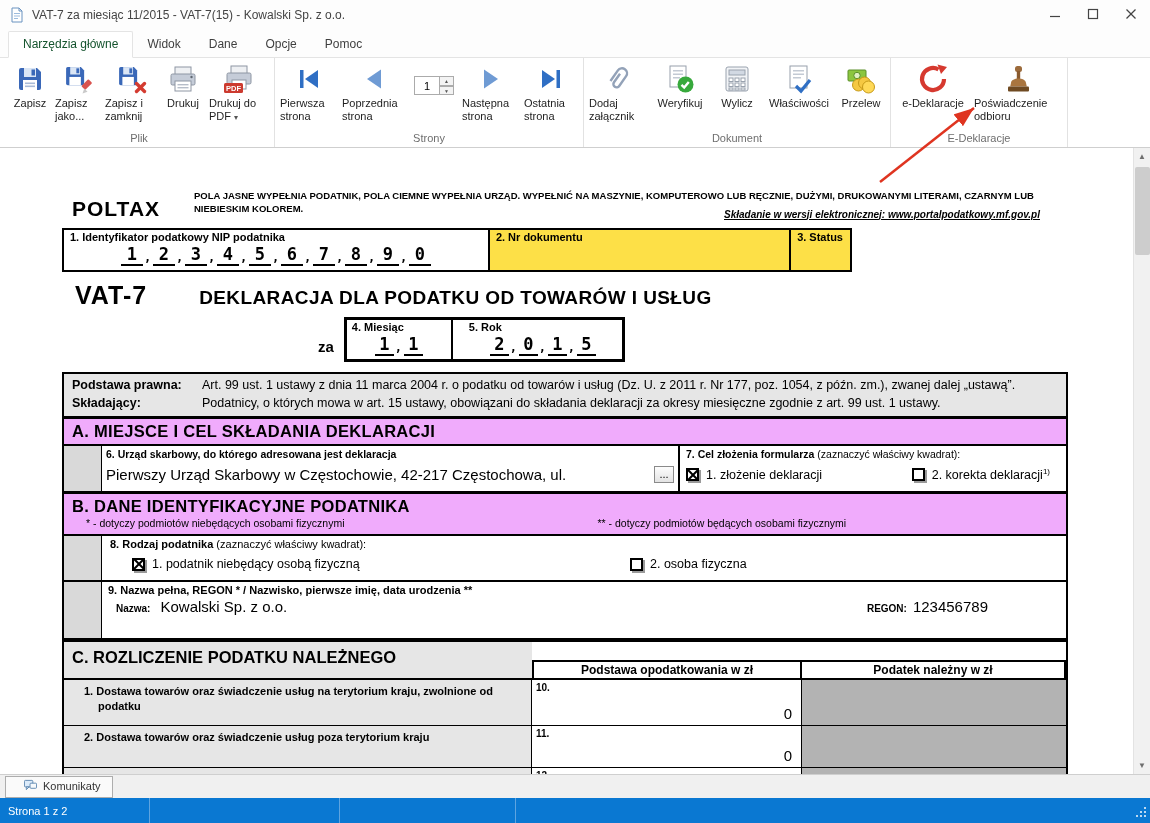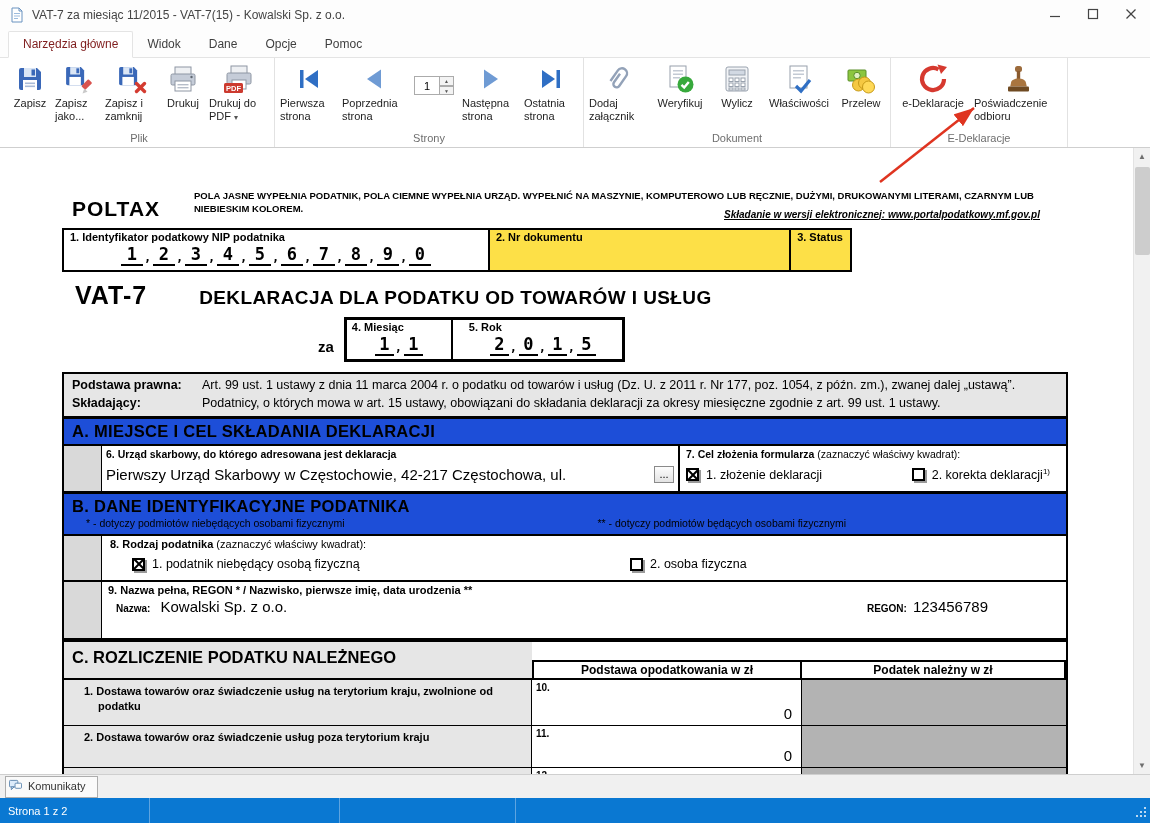--- a/index.html
+++ b/index.html
@@ -15,21 +15,21 @@
   
   .titlebar { height: 30px; display: flex; align-items: center; background: #fdfdfd; flex-shrink: 0; }
   .tb-icon { margin-left: 9px; width: 16px; height: 16px; }
   .tb-title { font-size: 12px; color: #444; margin-left: 7px; flex: 1; white-space: nowrap; }
   .tb-controls { display: flex; height: 100%; }
   .tb-btn { width: 38px; display: flex; align-items: center; justify-content: center; cursor: default; }
 
   
   .tabbar { height: 28px; background: #fdfdfd; display: flex; align-items: flex-end; padding-left: 8px; border-bottom: 1px solid #e4e4e4; flex-shrink: 0; }
   .tab { padding: 5px 14px 6px; font-size: 12px; color: #3f3f3f; white-space: nowrap; }
-  .tab.active { color: #7f1d1d; background: #fff; border: 1px solid #e4e4e4; border-bottom: 1px solid #fff; margin-bottom: -1px; border-radius: 2px 2px 0 0; }
+  .tab.active { color: #14532d; background: #fff; border: 1px solid #e4e4e4; border-bottom: 1px solid #fff; margin-bottom: -1px; border-radius: 2px 2px 0 0; }
 
   
   .ribbon { height: 90px; display: flex; background: #fff; border-bottom: 1px solid #cfcfcf; padding-left: 4px; flex-shrink: 0; }
   .rgroup { display: flex; flex-direction: column; border-right: 1px solid #e2e2e2; padding: 2px 3px 0; }
   .rgroup-buttons { display: flex; align-items: flex-start; flex: 1; }
   .rbtn { display: flex; flex-direction: column; align-items: center; padding: 3px 2px 2px; border-radius: 3px; cursor: default; }
   .ricon { width: 32px; height: 32px; margin-bottom: 2px; }
   .ricon svg { width: 100%; height: 100%; display: block; }
   .rlabel { font-size: 11px; line-height: 1.15; text-align: left; color: #1e1e1e; }
   .rgroup-label { text-align: center; font-size: 11px; color: #6e6e6e; padding: 2px 0 3px; }
@@ -80,21 +80,21 @@
   .pbox.month { width: 106px; border-right: 2px solid #000; }
   .pbox.year { width: 158px; }
   .pbox .digits-row .dg { width: 19px; }
 
   .form-table { margin-top: 10px; border: 2px solid #000; }
   .legal { background: #e6e6e6; border-bottom: 3px solid #000; padding: 3px 0 4px; }
   .legal-row { display: flex; font-size: 12.5px; line-height: 1.4; }
   .legal-label { width: 125px; padding-left: 8px; font-weight: bold; flex-shrink: 0; }
   .legal-text { flex: 1; padding: 0 6px 0 13px; }
 
-  .sec-head { background: #1d4ed8; border-bottom: 2px solid #000; padding: 3px 8px; }
+  .sec-head { background: #f0abfc; border-bottom: 2px solid #000; padding: 3px 8px; }
   .sec-title { font-size: 16.5px; font-weight: bold; letter-spacing: .3px; }
   .sec-notes { font-size: 10.5px; padding: 1px 0 2px 14px; }
   .sec-notes .n2 { margin-left: 250px; }
 
   .gray-strip { width: 38px; background: #d9d9d9; border-right: 1px solid #000; flex-shrink: 0; }
   .row-a { display: flex; border-bottom: 3px solid #000; height: 48px; }
   .cell6 { width: 578px; border-right: 2px solid #000; padding: 2px 4px; display: flex; flex-direction: column; }
   .value-row { display: flex; align-items: center; flex: 1; }
   .cell6 .val { font-size: 15px; flex: 1; white-space: nowrap; overflow: hidden; }
   .browse-btn { width: 20px; height: 17px; border: 1px solid #8a8a8a; background: linear-gradient(#fdfdfd,#e3e3e3);
@@ -132,21 +132,21 @@
              padding: 4px 6px 3px 34px; text-indent: -14px; line-height: 1.35; }
   .c-label.indent { padding-left: 80px; text-indent: -18px; }
   .c-val { width: 270px; border-right: 1px solid #000; position: relative; background: #fff; }
   .c-val .fno { font-size: 10px; font-weight: bold; padding: 2px 0 0 4px; }
   .c-val .amount { position: absolute; right: 9px; bottom: 3px; font-size: 15px; }
   .c-dark { flex: 1; background: #b3b3b3; }
 
   
   .msgbar { height: 24px; background: #f0f0f0; border-top: 1px solid #cfcfcf; display: flex; align-items: center; flex-shrink: 0; }
   .msg-tab { display: flex; align-items: center; gap: 6px; margin-left: 5px; background: #fafafa; border: 1px solid #adadad;
-             padding: 2px 12px 3px 3px; font-size: 11px; color: #333; }
+             padding: 2px 12px 3px 18px; font-size: 11px; color: #333; }
   .statusbar { height: 25px; background: #0a78d2; display: flex; align-items: stretch; color: #fff; font-size: 11px; flex-shrink: 0; position: relative; }
   .sb-seg { border-right: 1px solid #5ea4e0; display: flex; align-items: center; }
   .sb-1 { width: 150px; padding-left: 8px; } .sb-2 { width: 190px; } .sb-3 { width: 176px; }
   .sb-grip { position: absolute; right: 2px; bottom: 2px; }
 
   
   .annotation-arrow { position: absolute; left: 858px; top: 96px; width: 140px; height: 92px; z-index: 50; pointer-events: none; }
 </style>
 </head>
 <body>

